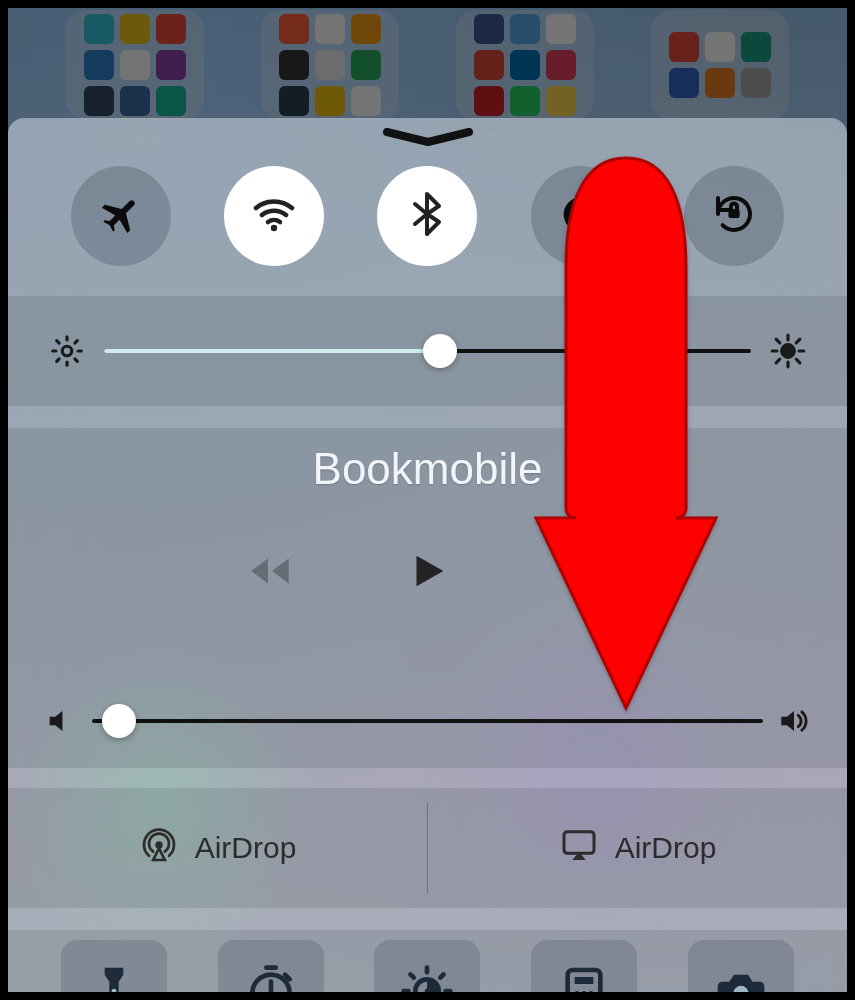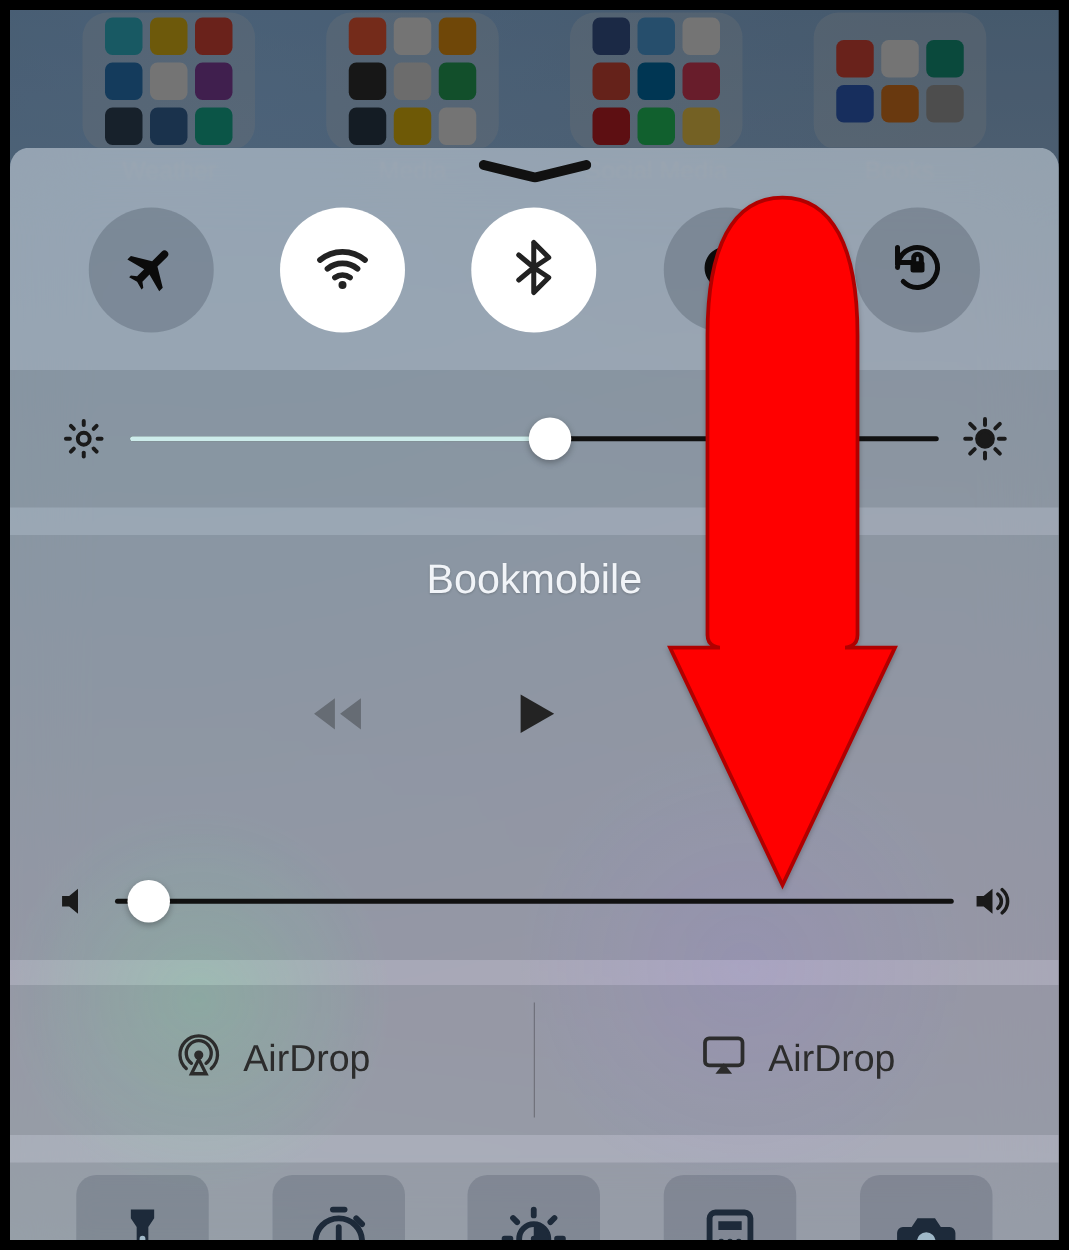--- a/index.html
+++ b/index.html
@@ -88,21 +88,21 @@
     position: absolute; left:0; top:0; bottom:0; background: #cdeceb; border-radius: 2px;
   }
   .slider-thumb {
     position: absolute; top: 50%; transform: translate(-50%,-50%);
     width: 34px; height: 34px; border-radius: 50%; background: #fff;
     box-shadow: 0 2px 6px rgba(0,0,0,0.3);
   }
 
   .media-title {
     position:absolute; top: 16px; left:0; right:0; text-align:center;
-    color:#f1f4f8; font-size: 33px; font-weight: 400;
+    color:#f1f4f8; font-size: 44px; font-weight: 400;
     text-shadow: 0 1px 2px rgba(0,0,0,0.2);
   }
   .media-controls {
     position:absolute; top: 118px; left:0; right:0;
     display:flex; justify-content:center; gap: 110px; align-items:center;
   }
   .media-controls .ctrl { color:#232323; }
   .media-controls .ctrl.dim { color: rgba(30,30,30,0.35); }
   .media-controls svg { width: 50px; height: 50px; display:block;}
   .play svg { width: 46px; height: 46px; }

